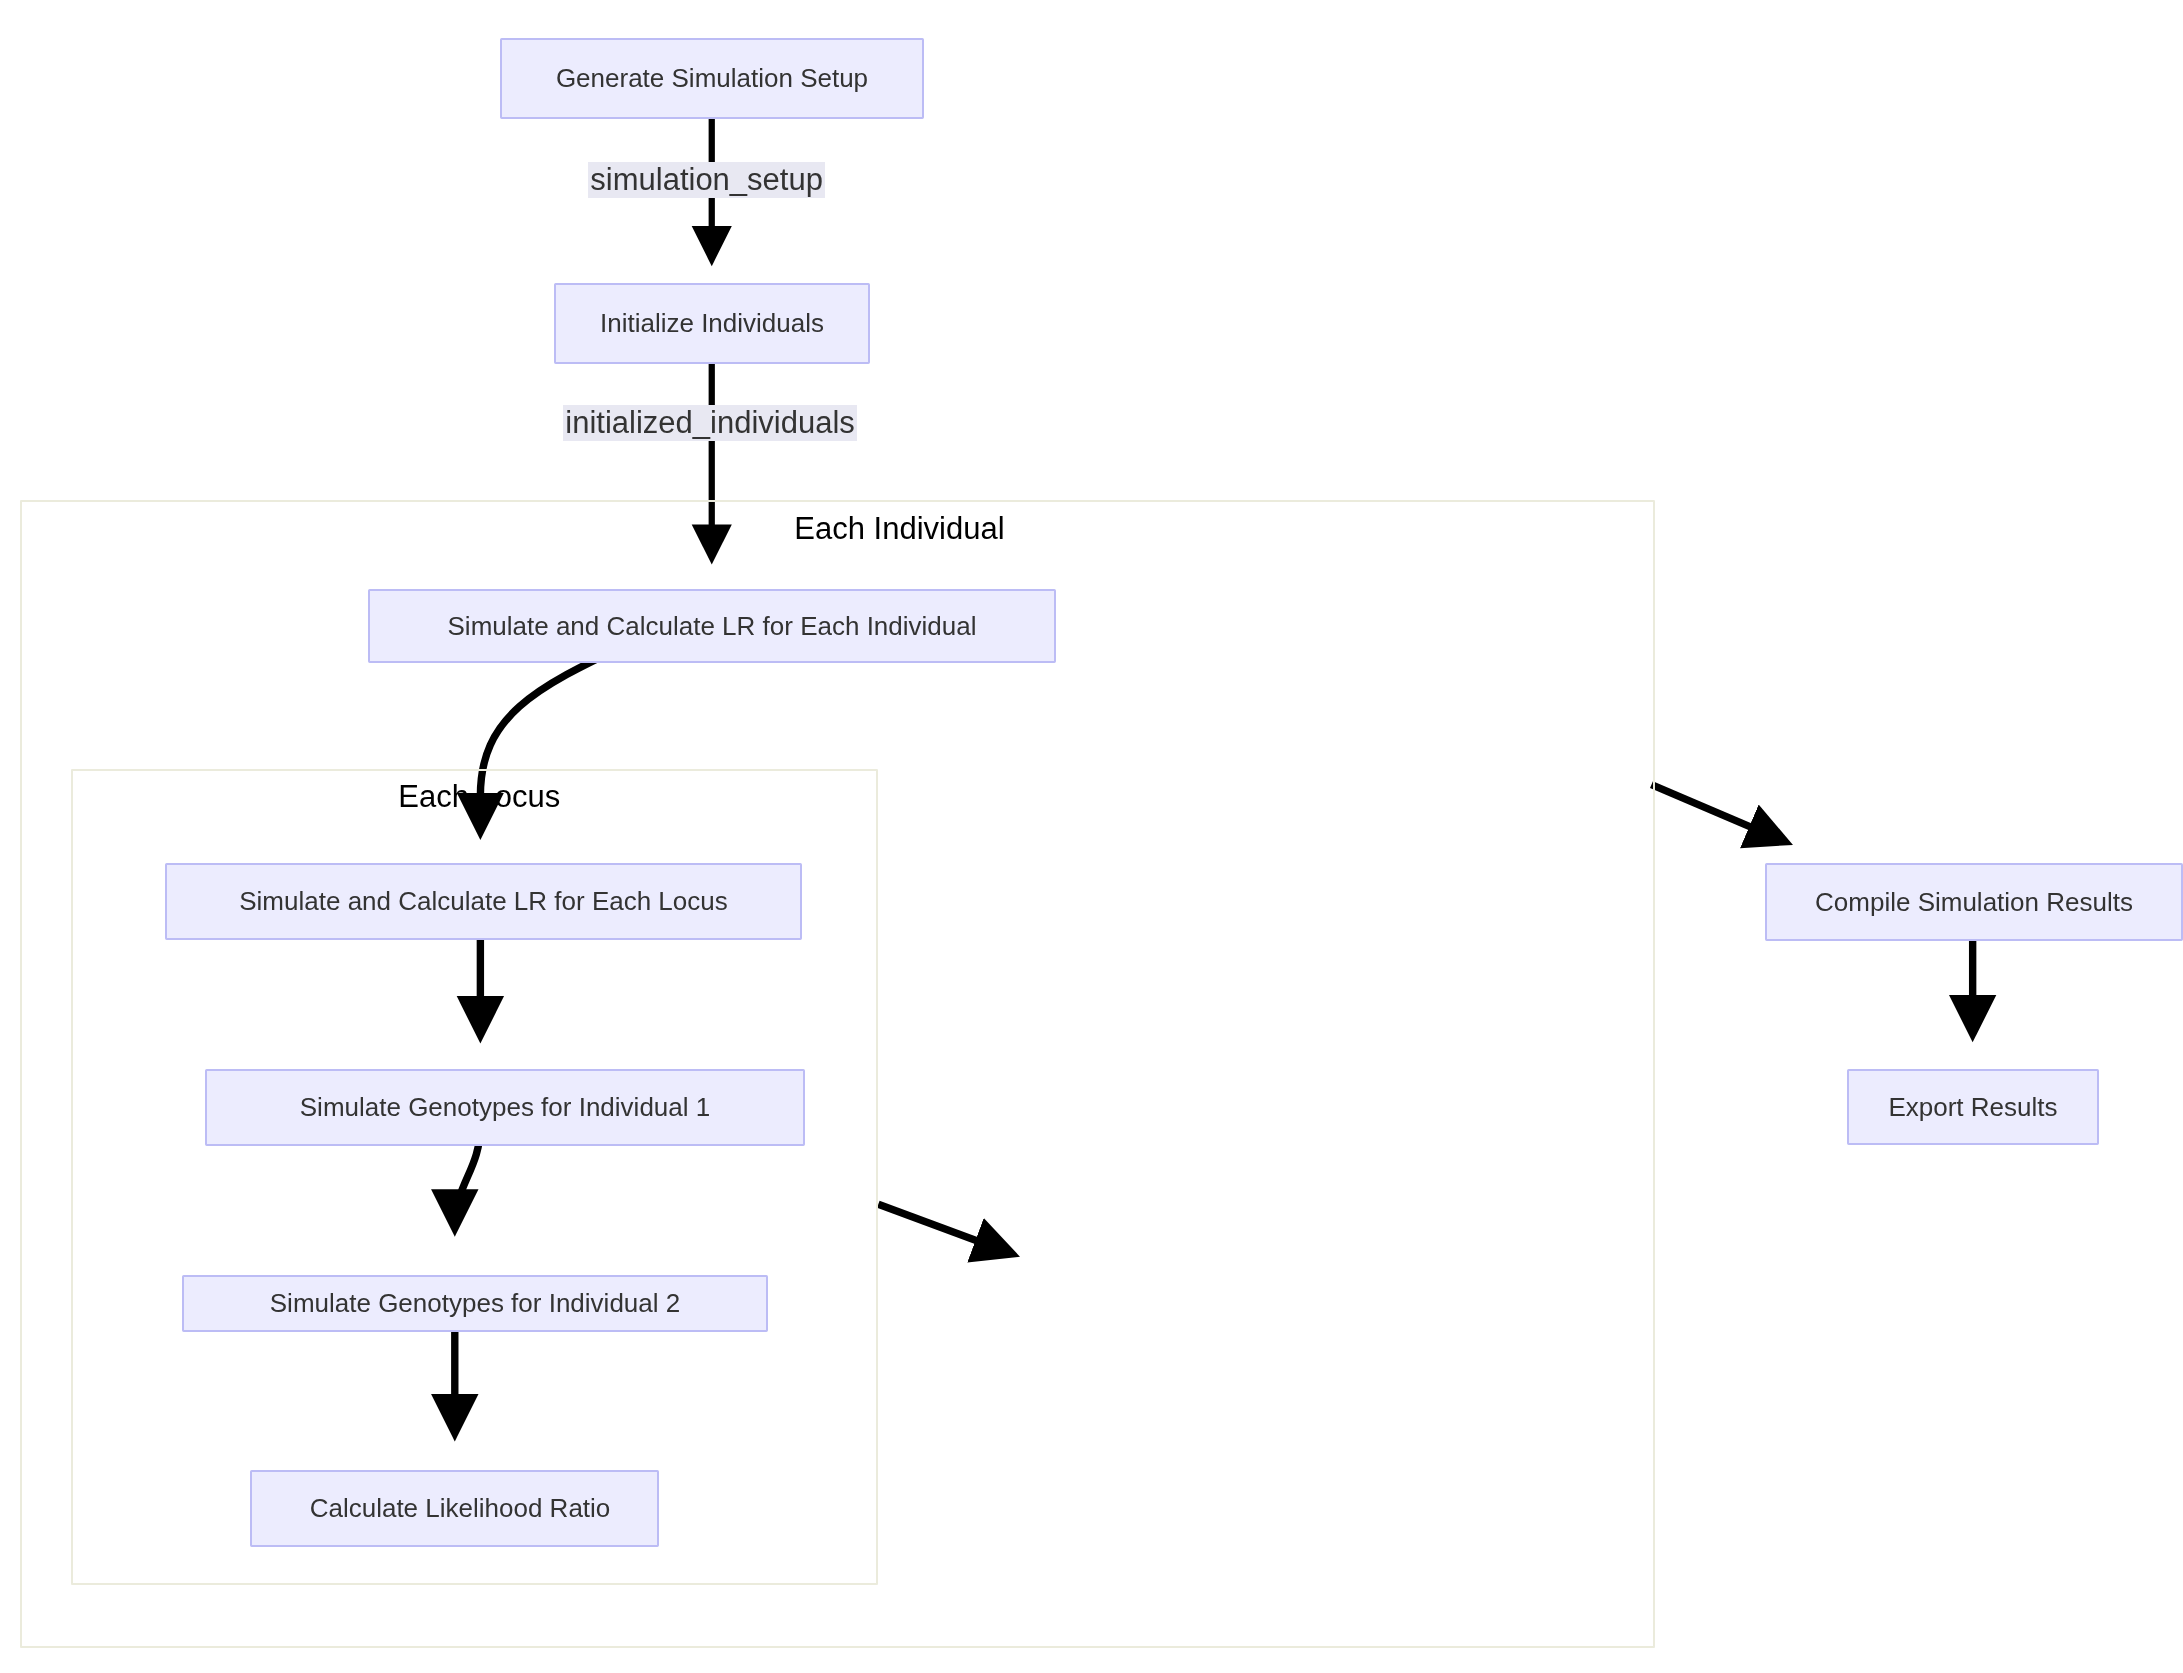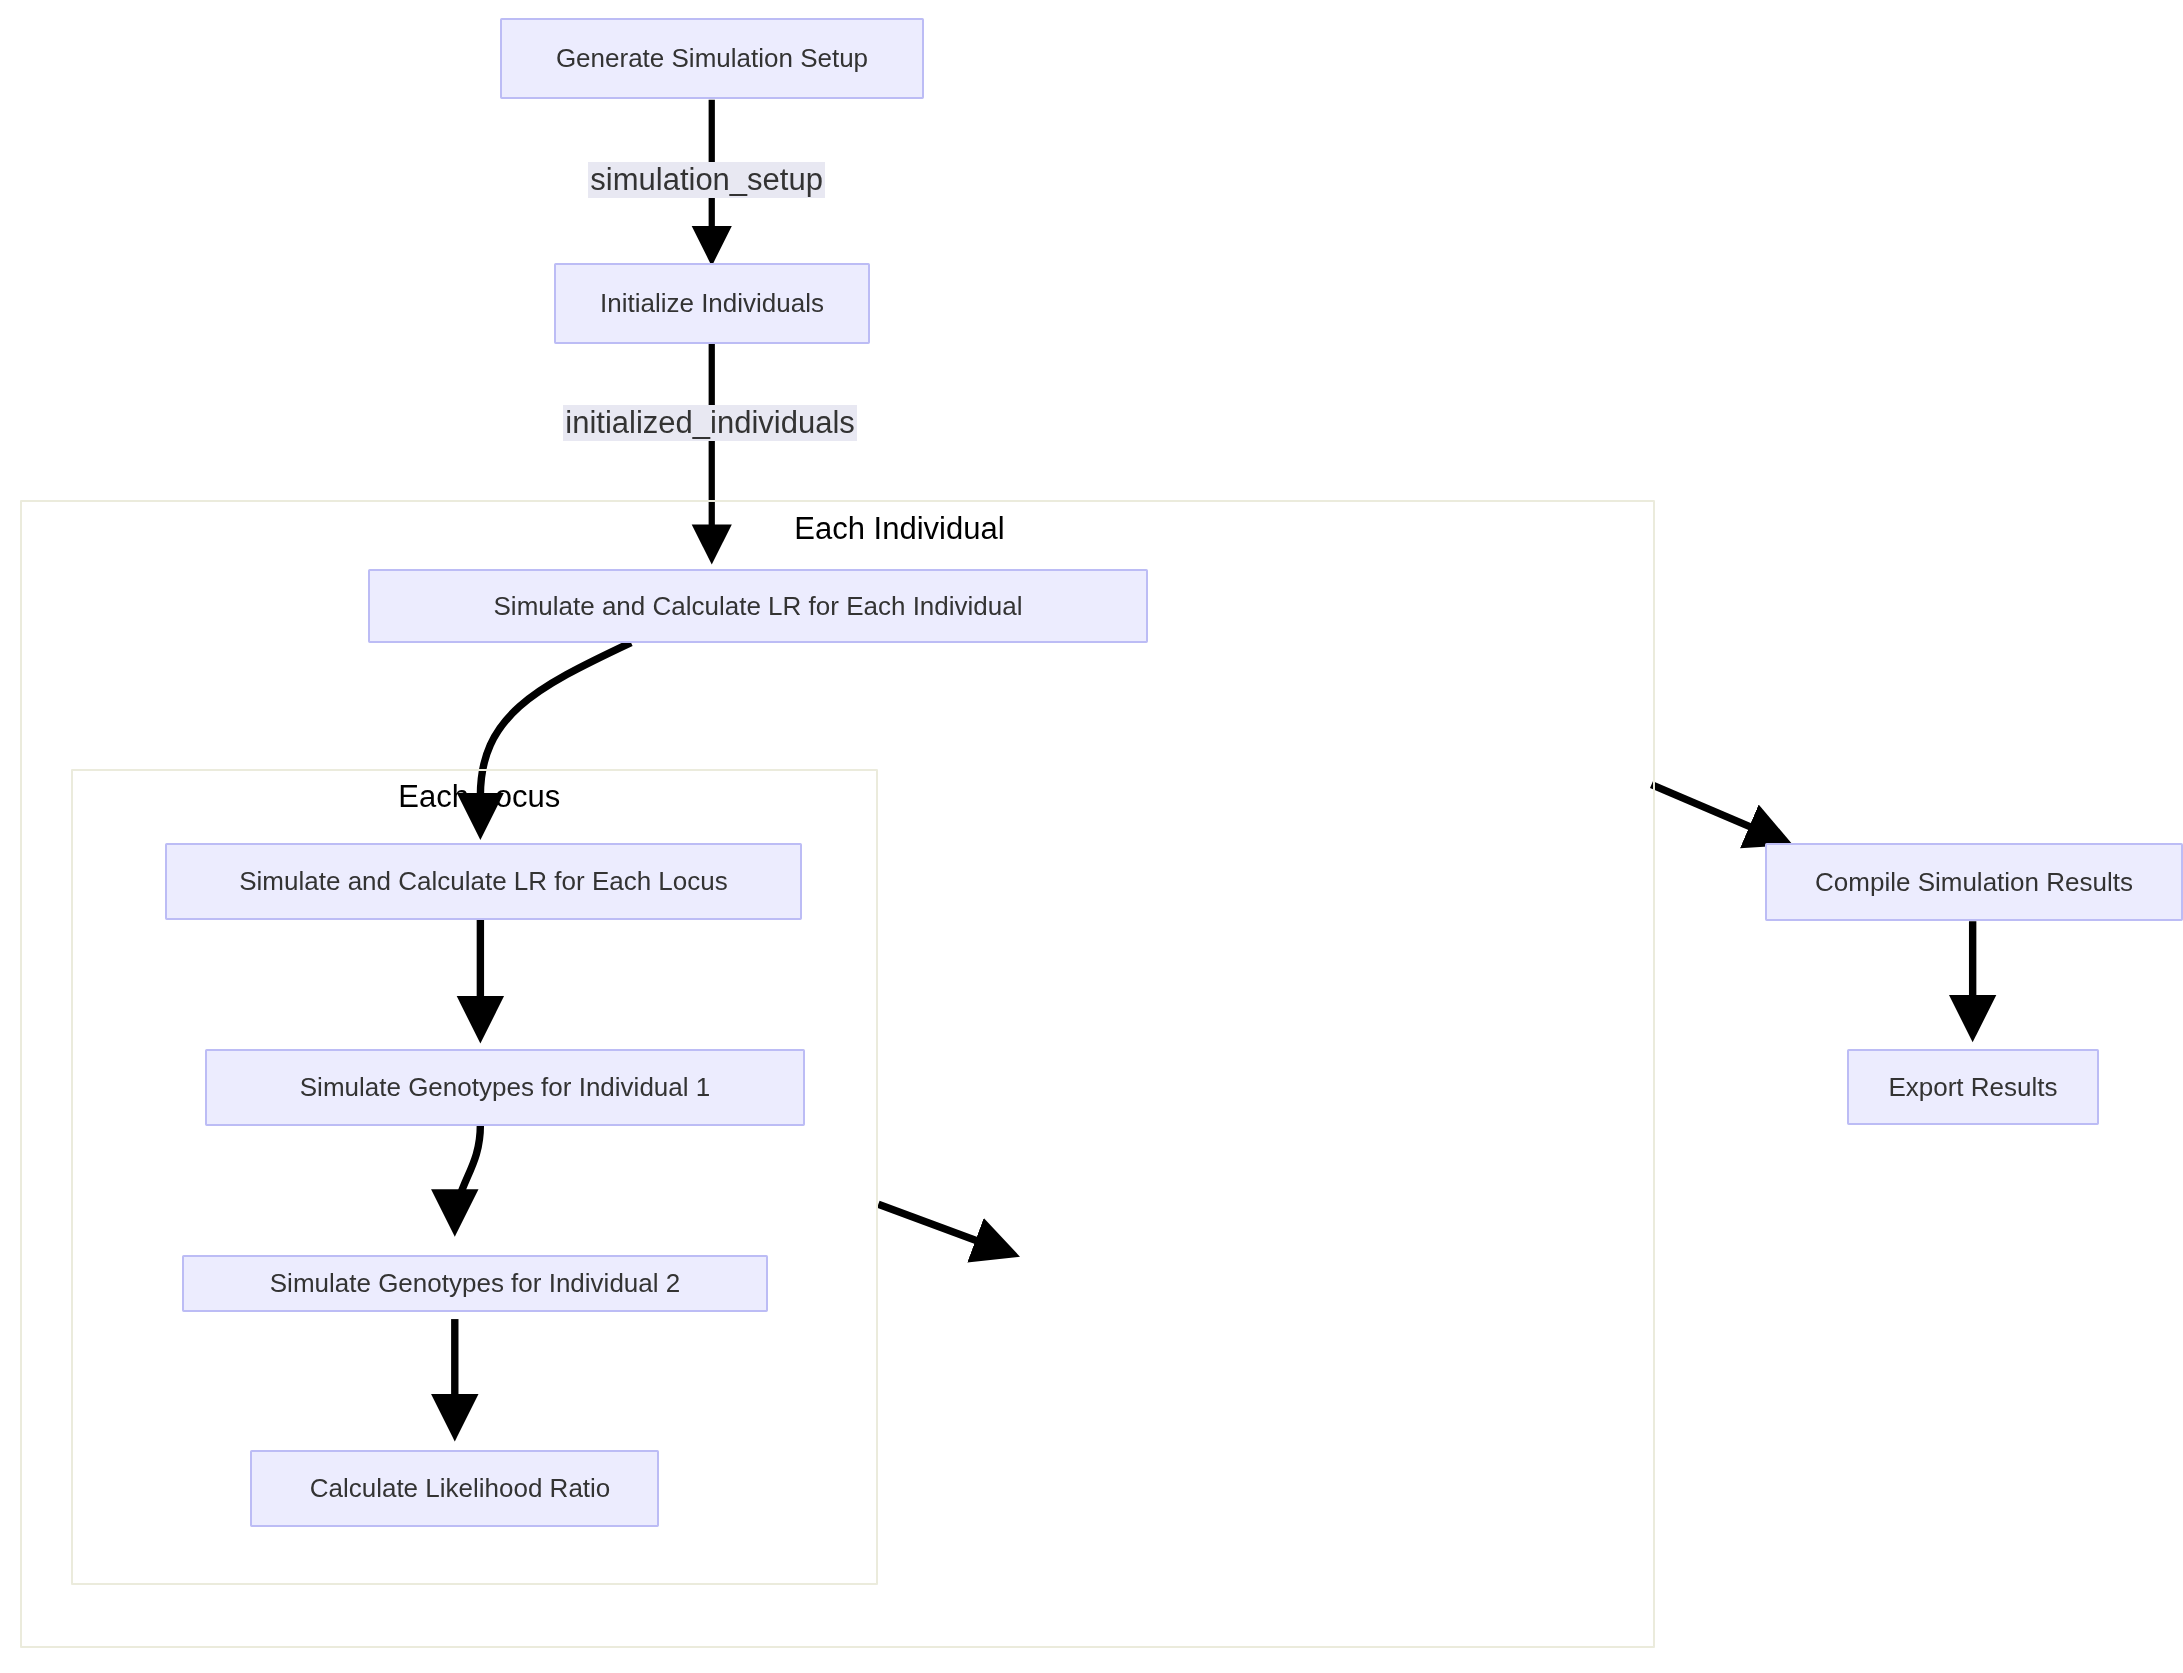--- a/index.html
+++ b/index.html
@@ -32,20 +32,21 @@
     border-radius: 1.7px;
     display: flex;
     align-items: center;
     justify-content: center;
     color: #333333;
     font-size: 26px;
     line-height: 1.1;
     letter-spacing: 0px;
     white-space: nowrap;
     padding: 0 17px;
+    margin-top: 20px;
   }
   
   .edge-label {
     position: absolute;
     color: #333333;
     font-size: 31px;
     line-height: 1.1;
     white-space: nowrap;
     background: #e8e8f2;
     padding: 1.1px 2.3px;
@@ -100,21 +101,21 @@
   <div class="subgraph" style="left:71px; top:769px; width:807px; height:816px;"></div>
 
   <div class="node" style="left:500px; top:18px; width:424px; height:81px;">
     <span>Generate Simulation Setup</span>
   </div>
 
   <div class="node" style="left:554px; top:263px; width:316px; height:81px;">
     <span>Initialize Individuals</span>
   </div>
 
-  <div class="node" style="left:368px; top:569px; width:780px; height:74px;">
+  <div class="node" style="left:368px; top:569px; width:688px; height:74px;">
     <span>Simulate and Calculate LR for Each Individual</span>
   </div>
 
   <div class="node" style="left:165px; top:843px; width:637px; height:77px;">
     <span>Simulate and Calculate LR for Each Locus</span>
   </div>
 
   <div class="node" style="left:205px; top:1049px; width:600px; height:77px;">
     <span>Simulate Genotypes for Individual 1</span>
   </div>

